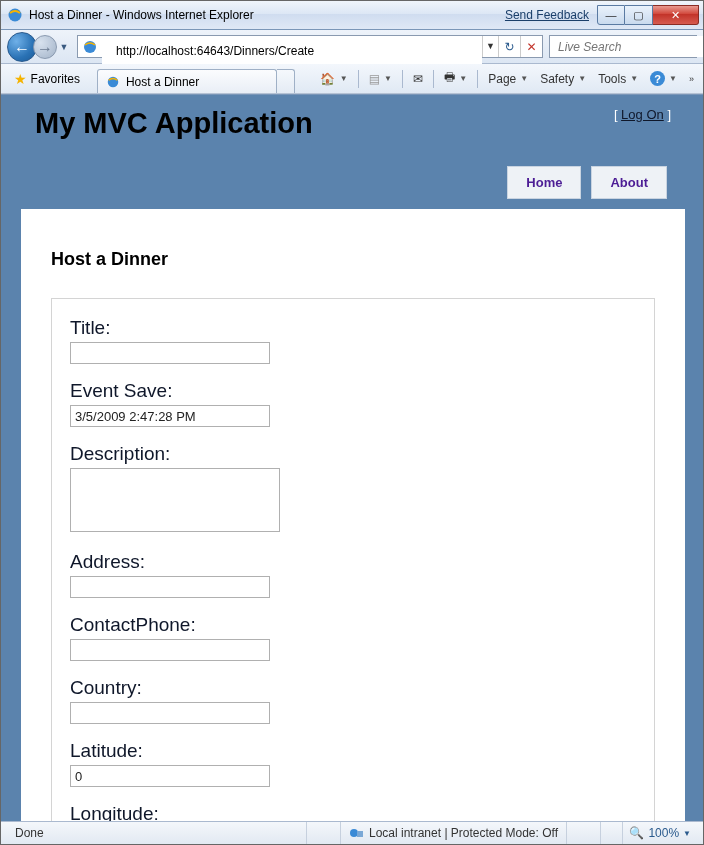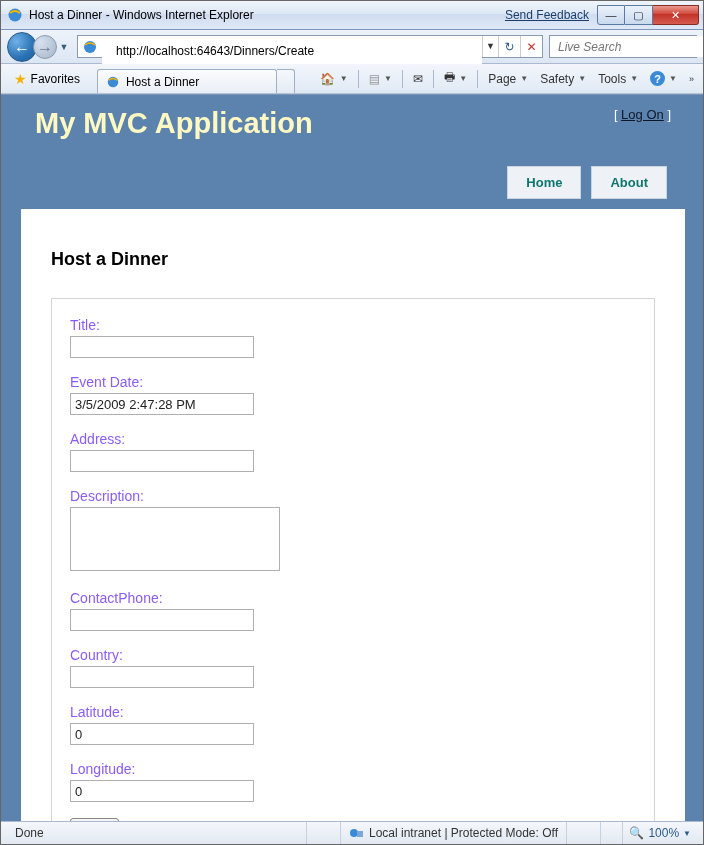--- a/index.html
+++ b/index.html
@@ -139,50 +139,50 @@
   margin: 0 18px 0 20px;
   background:#5b83ad;
   min-height: 820px;
 }
 .hdr {
   padding: 12px 14px 10px 14px;
   display:flex; flex-direction:column;
 }
 .hdr-top { display:flex; }
 .hdr-title {
-  color:#fef9c3; font-size:29px; font-weight:bold; font-family: Arial, sans-serif;
+  color:#000000; font-size:29px; font-weight:bold; font-family: Arial, sans-serif;
 }
 .hdr-login {
   margin-left:auto; color:#fff; font-size:13px;
 }
 .hdr-login a { color:#0f172a; text-decoration:underline; cursor:pointer; }
 .tabsnav {
   margin-top: 26px; display:flex; justify-content:flex-end; gap:10px; padding-right:4px;
 }
 .tabsnav .navtab {
   background:#eef2f6; border:1px solid #c9d4e1; padding:8px 18px;
-  color:#0f766e; font-weight:bold; font-size:13px; font-family: Arial, sans-serif;
+  color:#4c1d95; font-weight:bold; font-size:13px; font-family: Arial, sans-serif;
 }
 .content {
   background:#fff; margin:0; padding: 40px 30px 30px 30px;
   font-family: Verdana, Arial, sans-serif;
 }
 .content h2 {
   font-size:18px; font-weight:bold; color:#000; margin-bottom:28px;
   font-family: Arial, sans-serif;
 }
 .fieldset {
   border:1px solid #d4d4d4; padding:18px 18px 14px 18px;
 }
 .fld { margin-bottom:16px; }
 .fld label {
-  display:block; color:#8b5cf6; font-size:14px; margin-bottom:3px;
+  display:block; color:#0f172a; font-size:19px; margin-bottom:3px;
 }
 .fld input[type=text] {
-  width:184px; height:22px; border:1px solid #b0b0b0; padding:1px 4px;
+  width:200px; height:22px; border:1px solid #b0b0b0; padding:1px 4px;
   font-size:13px; font-family:inherit; color:#222;
 }
 .fld textarea {
   width:210px; height:64px; border:1px solid #b0b0b0; padding:2px 4px;
   font-size:13px; font-family:inherit; resize:none;
 }
 .savebtn {
   border:1px solid #888; background:linear-gradient(to bottom,#f8f8f8,#dcdcdc);
   padding:0 10px; font-size:12px; border-radius:3px; cursor:pointer;
 }
@@ -322,30 +322,30 @@
         </div>
       </div>
       <div class="content">
         <h2>Host a Dinner</h2>
         <div class="fieldset">
           <div class="fld">
             <label>Title:</label>
             <input type="text" value="" style="">
           </div>
           <div class="fld">
-            <label>Event Date:</label>
+            <label>Event Save:</label>
             <input type="text" value="3/5/2009 2:47:28 PM" style="">
+          </div>
+          <div class="fld">
+            <label>Description:</label>
+            <textarea style=""></textarea>
           </div>
           <div class="fld">
             <label>Address:</label>
             <input type="text" value="" style="">
-          </div>
-          <div class="fld">
-            <label>Description:</label>
-            <textarea style=""></textarea>
           </div>
           <div class="fld">
             <label>ContactPhone:</label>
             <input type="text" value="" style="">
           </div>
           <div class="fld">
             <label>Country:</label>
             <input type="text" value="" style="">
           </div>
           <div class="fld">

